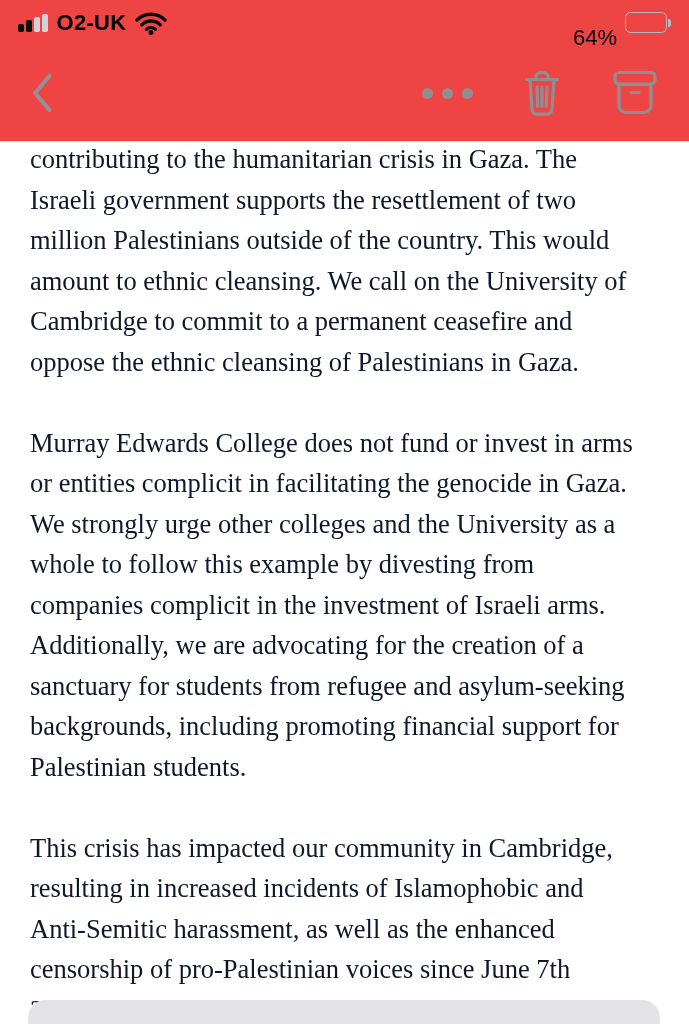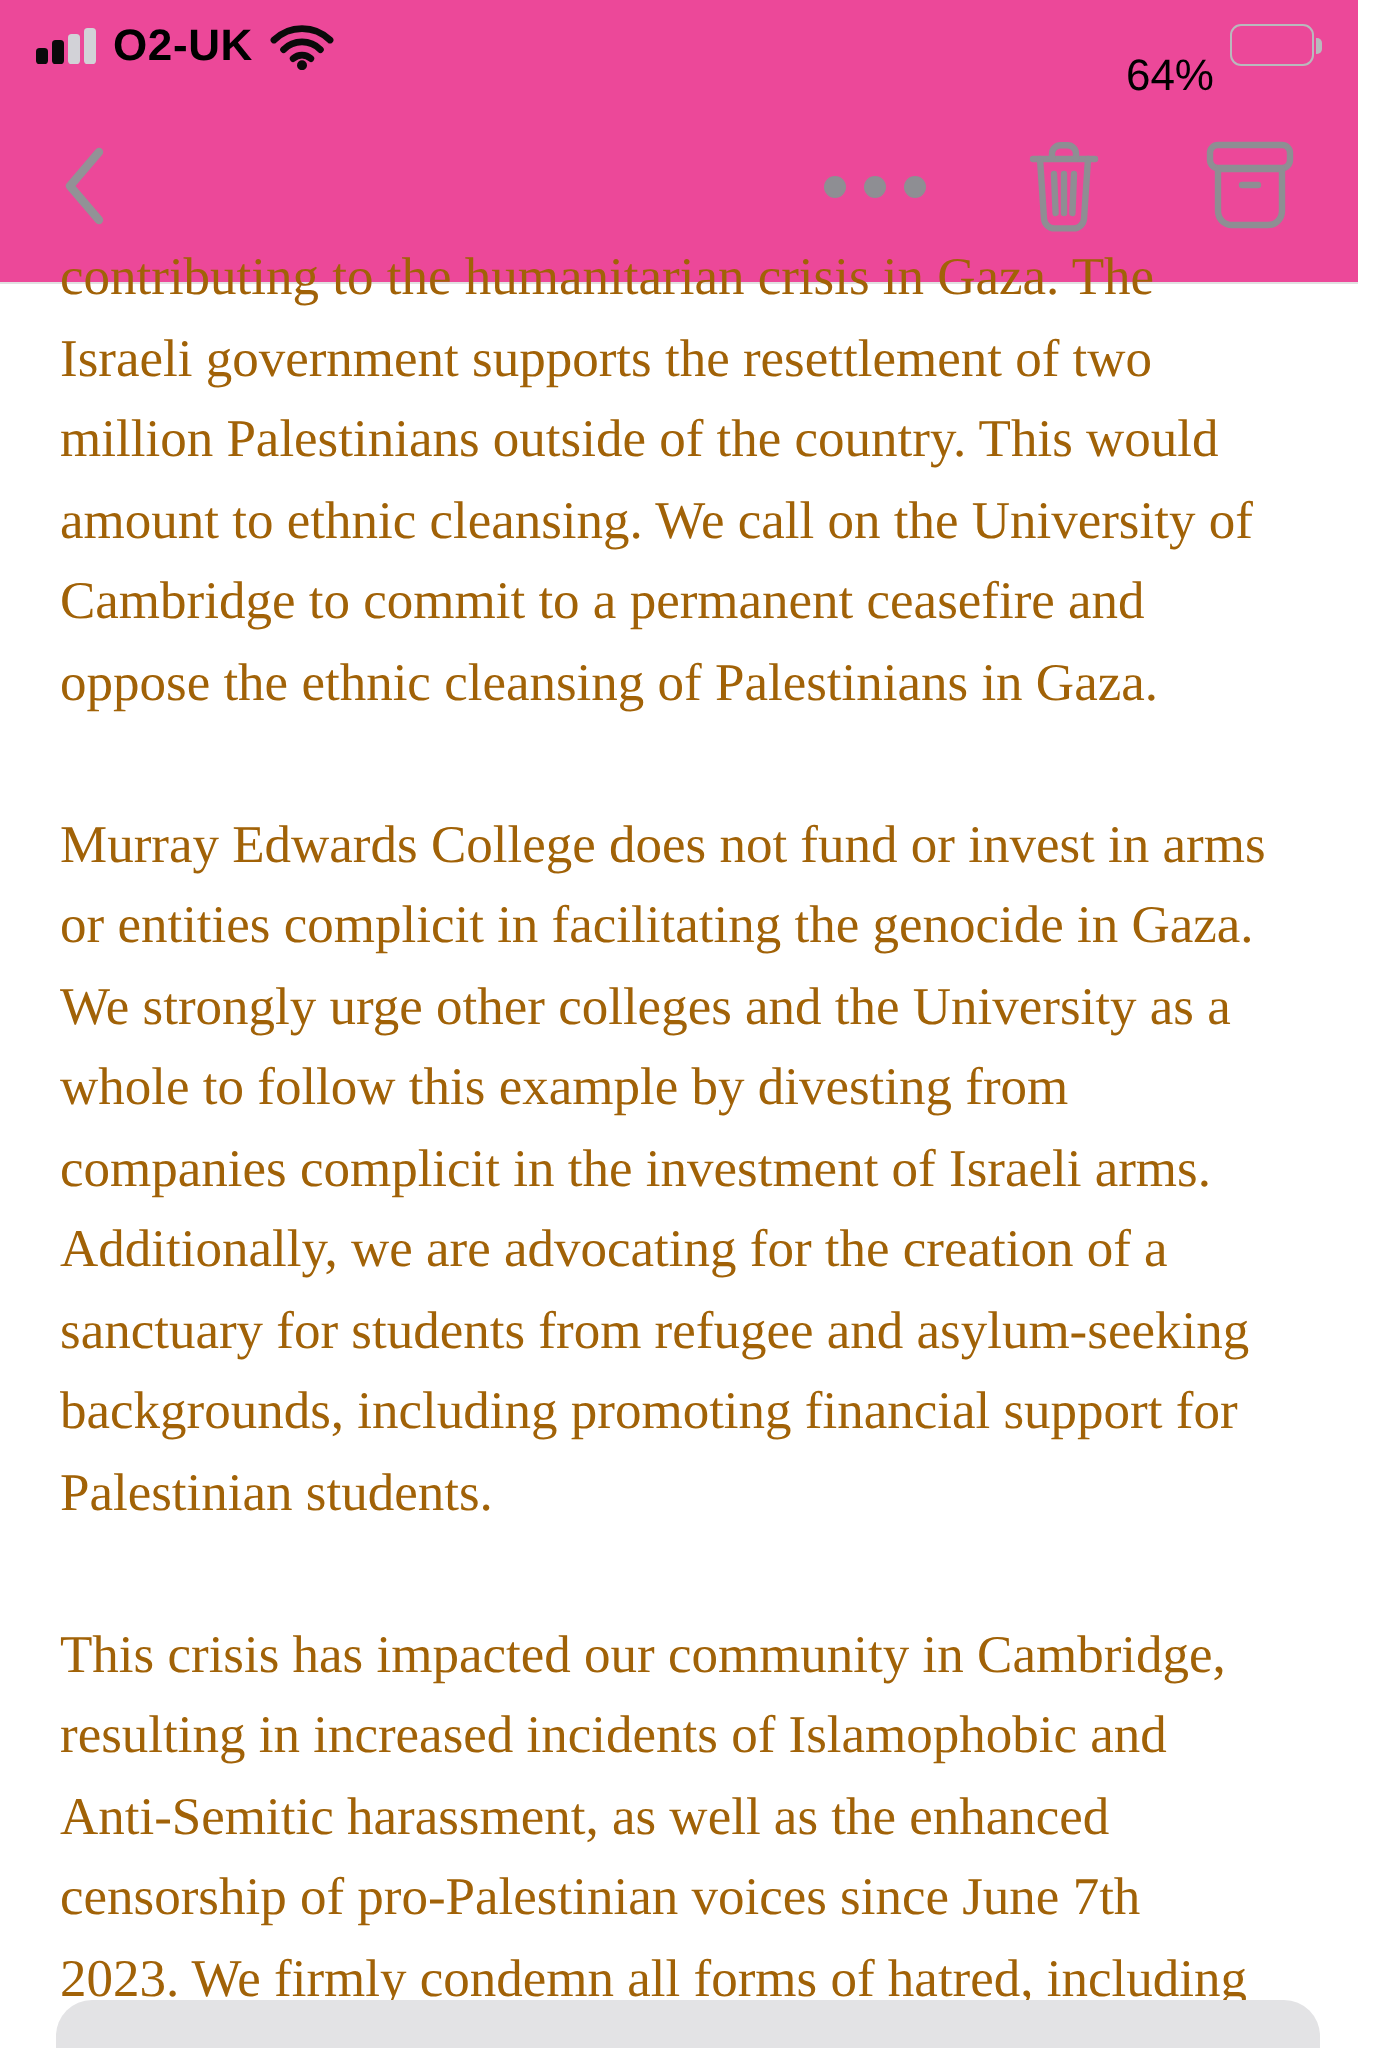--- a/index.html
+++ b/index.html
@@ -7,23 +7,23 @@
   body {
     font-family: "Liberation Sans", sans-serif;
     background: #ffffff;
     position: relative;
     overflow: hidden;
     color: #000;
   }
 
   
   .top-chrome {
-    position: absolute; top: 0; left: 0; right: 10px;
+    position: absolute; top: 0; left: 0; right: 0;
     height: 142px;
-    background: #ec4899;
+    background: #ef4444;
     border-bottom: 1px solid #e1e1e1;
   }
 
   .status-bar {
     position: absolute; top: 0; left: 0; right: 0; height: 45px;
     display: flex; align-items: center;
     padding: 0 18px;
   }
   .status-left { display: flex; align-items: center; gap: 9px; }
   .carrier { font-size: 22px; font-weight: 600; letter-spacing: 0.3px; }
@@ -65,23 +65,24 @@
 
   
   .email-scroll {
     position: absolute; top: 116px; left: 0; right: 0; bottom: 0;
     padding: 2px 16px 0 30px;
   }
   .email-text p {
     font-family: "Liberation Serif", serif;
     font-size: 26.5px;
     line-height: 40.5px;
-    color: #a16207;
+    color: #0f172a;
     white-space: pre-line;
     margin-bottom: 40.5px;
+    margin-top: 21px;
   }
 
   .collapsed-block {
     position: absolute;
     left: 28px; right: 29px; top: 1000px;
     height: 46px;
     background: #e3e3e5;
     border-radius: 18px;
   }
 </style>

